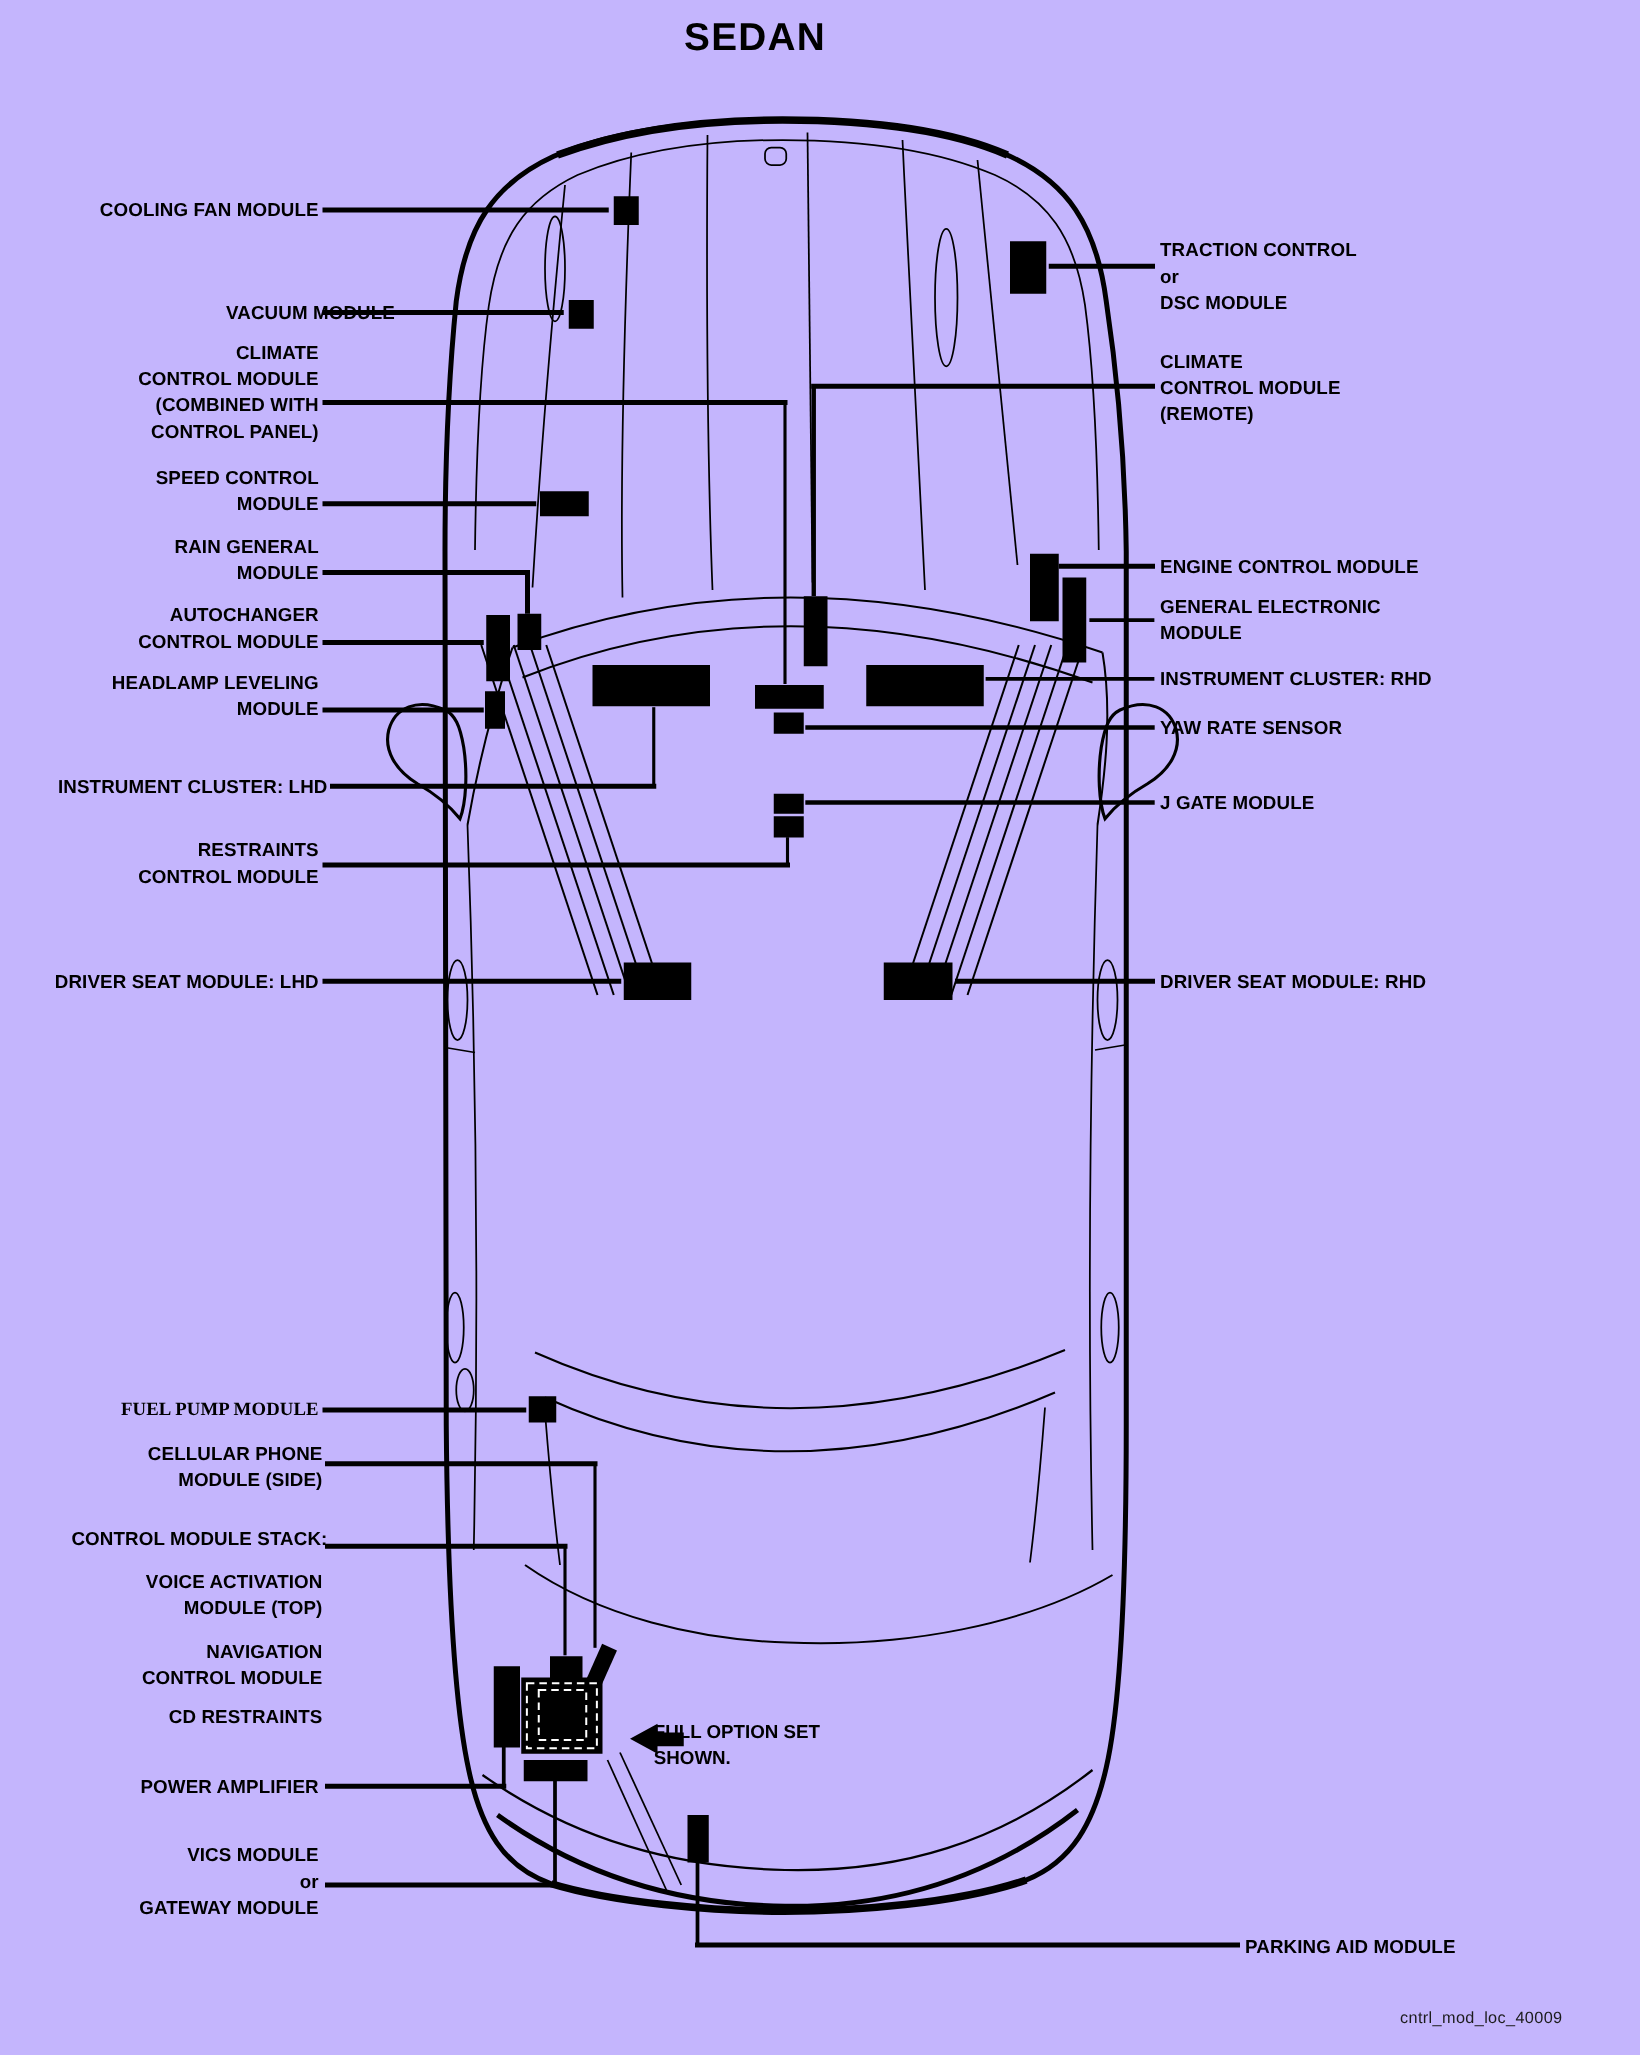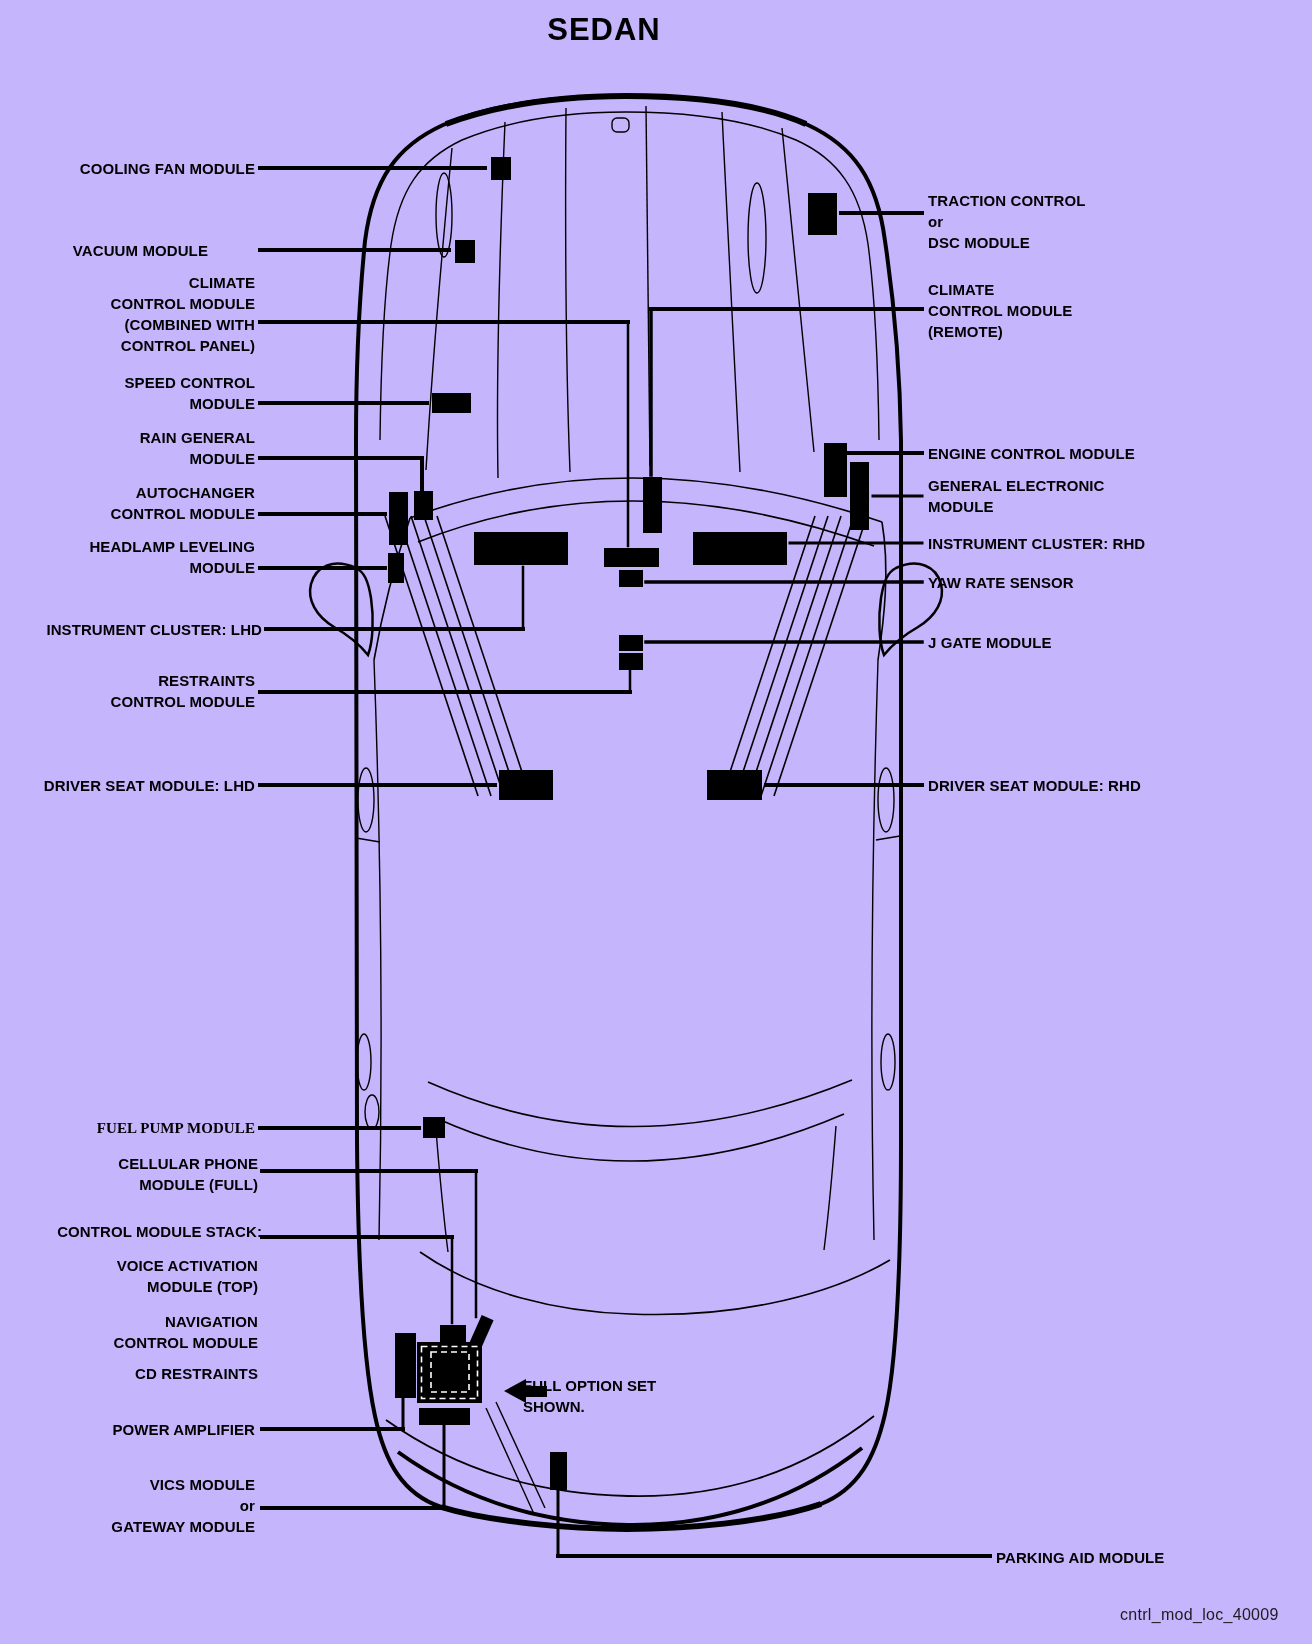--- a/index.html
+++ b/index.html
@@ -16,21 +16,21 @@
     position:absolute;font-size:15px;font-weight:700;line-height:21px;
     white-space:nowrap;letter-spacing:0.1px;
   }
   .lbl.side-left{text-align:right;}
   .lbl.side-right{text-align:left;}
   .note{
     position:absolute;left:523px;top:1375px;font-size:15px;font-weight:700;
     line-height:21px;white-space:nowrap;
   }
   .footer{
-    position:absolute;left:1120px;top:1606px;font-size:16px;font-weight:400;
+    position:absolute;left:1120px;top:1606px;font-size:13px;font-weight:400;
     color:#1c1c1c;letter-spacing:0.3px;
   }
   .ink{stroke:#000;fill:none;}
 </style>
 </head>
 <body>
 
 <div class="stage">
 
   <svg width="1312" height="1644" viewBox="0 0 1312 1644">
@@ -174,21 +174,21 @@
 
     <polygon fill="#000" points="504,1391 526,1379 526,1386 547,1386 547,1397 526,1397 526,1403"></polygon>
   </svg>
 
   <div class="title">SEDAN</div>
 
   <div id="labels">
       <div class="lbl side-left" style="top: 158px; right: 1057px;">
         <div>COOLING FAN MODULE</div>
       </div>
-      <div class="lbl side-left" style="top: 240px; right: 1104px;">
+      <div class="lbl side-left" style="top: 240px; right: 996px;">
         <div>VACUUM MODULE</div>
       </div>
       <div class="lbl side-left" style="top: 272px; right: 1057px;">
         <div>CLIMATE</div>
         <div>CONTROL MODULE</div>
         <div>(COMBINED WITH</div>
         <div>CONTROL PANEL)</div>
       </div>
       <div class="lbl side-left" style="top: 372px; right: 1057px;">
         <div>SPEED CONTROL</div>
@@ -214,21 +214,21 @@
         <div>CONTROL MODULE</div>
       </div>
       <div class="lbl side-left" style="top: 775px; right: 1057px;">
         <div>DRIVER SEAT MODULE: LHD</div>
       </div>
       <div class="lbl side-left" style="top: 1118px; right: 1057px; font-family: Liberation Serif, serif;">
         <div>FUEL PUMP MODULE</div>
       </div>
       <div class="lbl side-left" style="top: 1153px; right: 1054px;">
         <div>CELLULAR PHONE</div>
-        <div>MODULE (FULL)</div>
+        <div>MODULE (SIDE)</div>
       </div>
       <div class="lbl side-left" style="top: 1221px; right: 1050px;">
         <div>CONTROL MODULE STACK:</div>
       </div>
       <div class="lbl side-left" style="top: 1255px; right: 1054px;">
         <div>VOICE ACTIVATION</div>
         <div>MODULE (TOP)</div>
       </div>
       <div class="lbl side-left" style="top: 1311px; right: 1054px;">
         <div>NAVIGATION</div>

